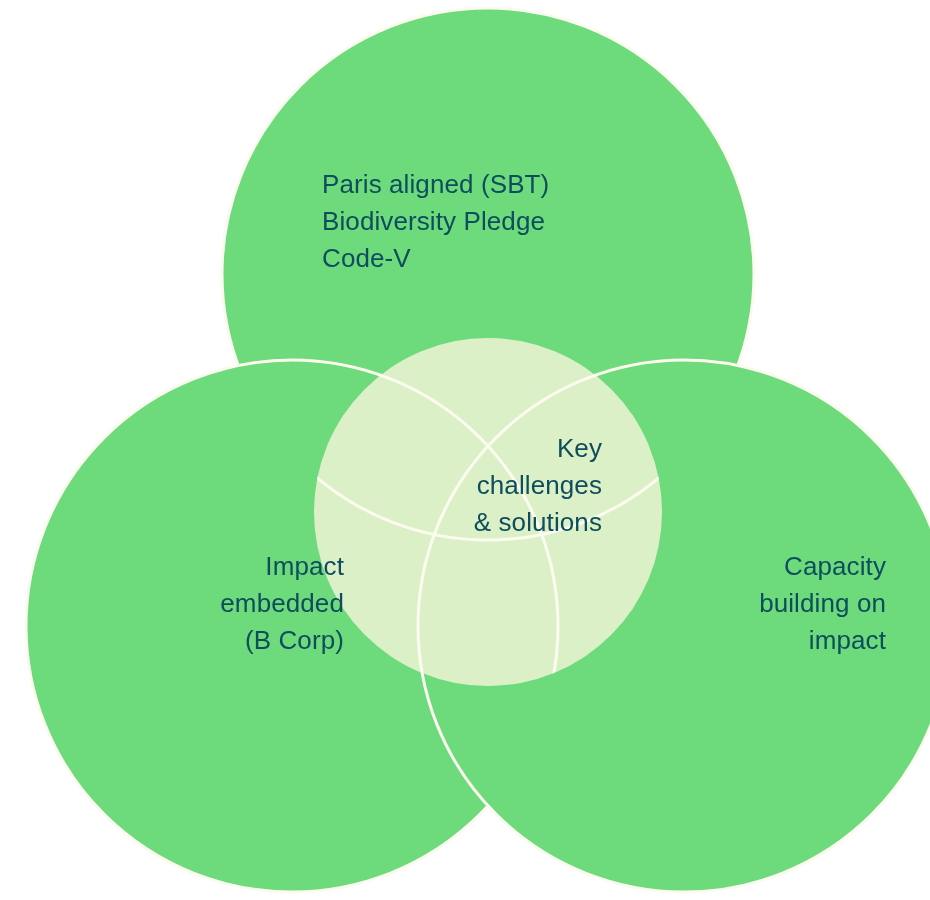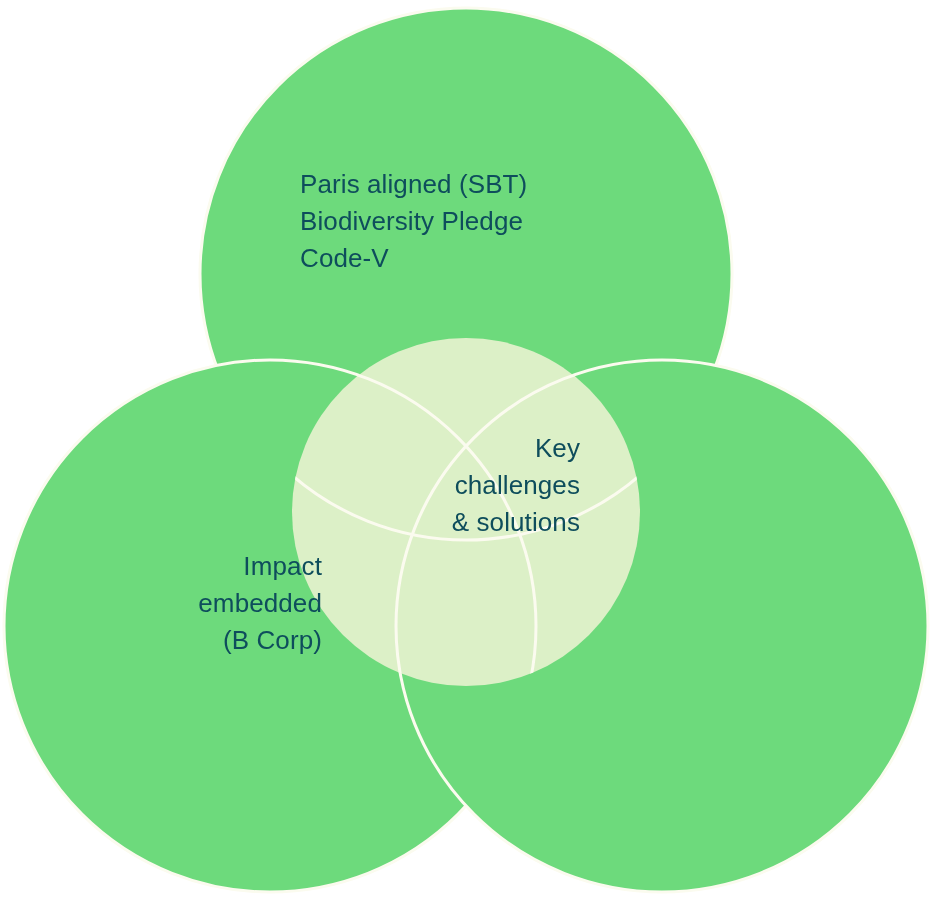--- a/index.html
+++ b/index.html
@@ -12,20 +12,21 @@
     width: 930px;
     height: 900px;
     overflow: hidden;
     font-family: "Liberation Sans", sans-serif;
   }
   #venn-stage {
     position: relative;
     width: 804px;
     height: 900px;
     background: #ffffff;
+    margin-left: 22px;
   }
   #venn-svg {
     position: absolute;
     top: 0;
     left: 0;
     width: 930px;
     height: 900px;
     display: block;
   }
   .venn-label {
@@ -89,18 +90,21 @@
   </svg>
 
   <div class="venn-label" id="label-top">Paris aligned (SBT)
 Biodiversity Pledge
 Code-V</div>
 
   <div class="venn-label" id="label-left">Impact
 embedded
 (B Corp)</div>
 
+  <div class="venn-label" id="label-right">Capacity
+building on
+impact</div>
 
   <div class="venn-label" id="label-center">Key
 challenges
 &amp; solutions</div>
 
 </div>
 
 </body></html>

